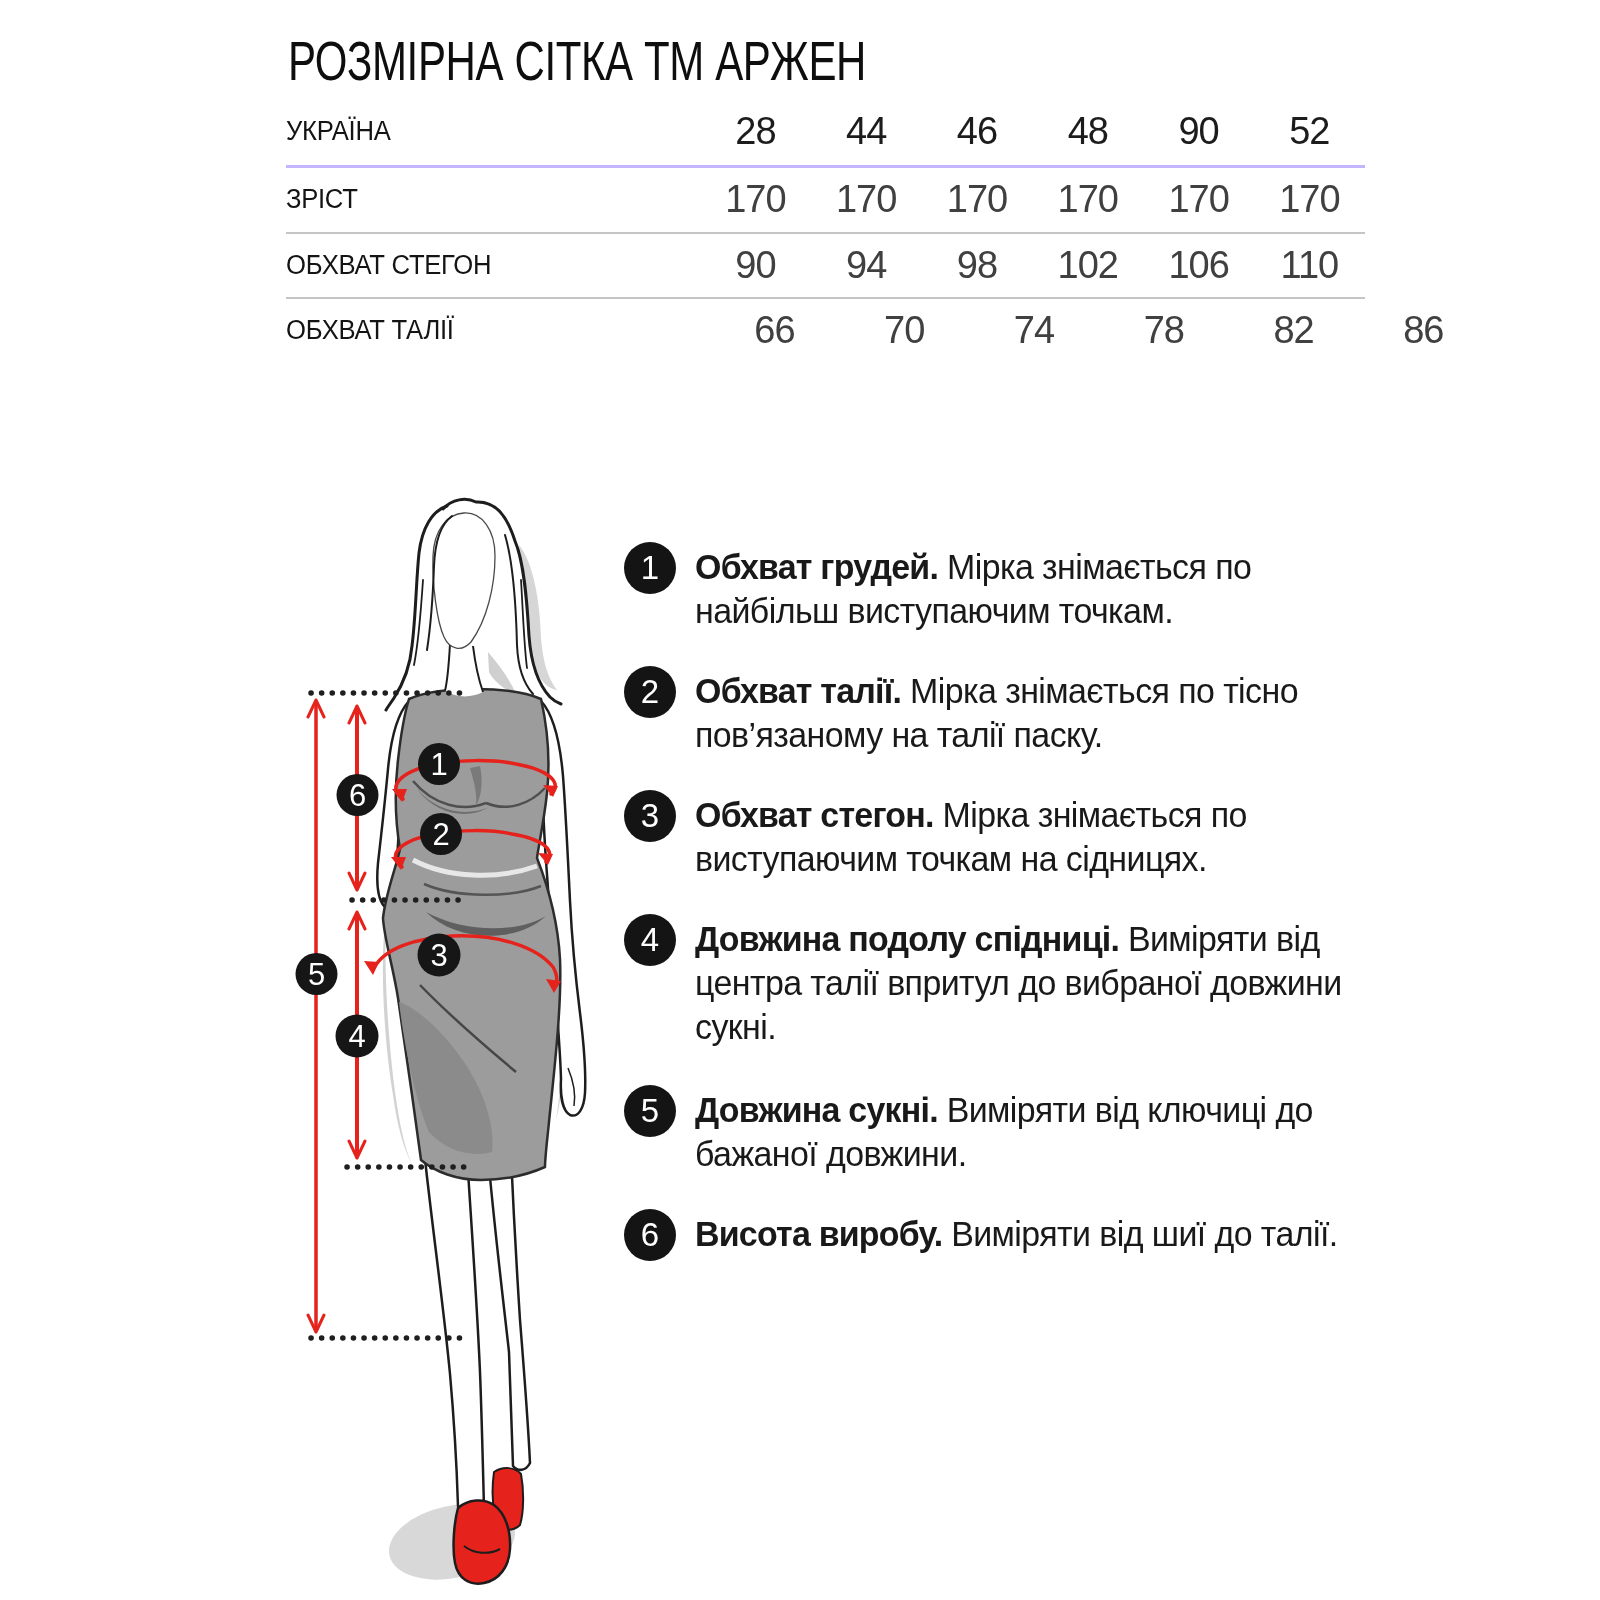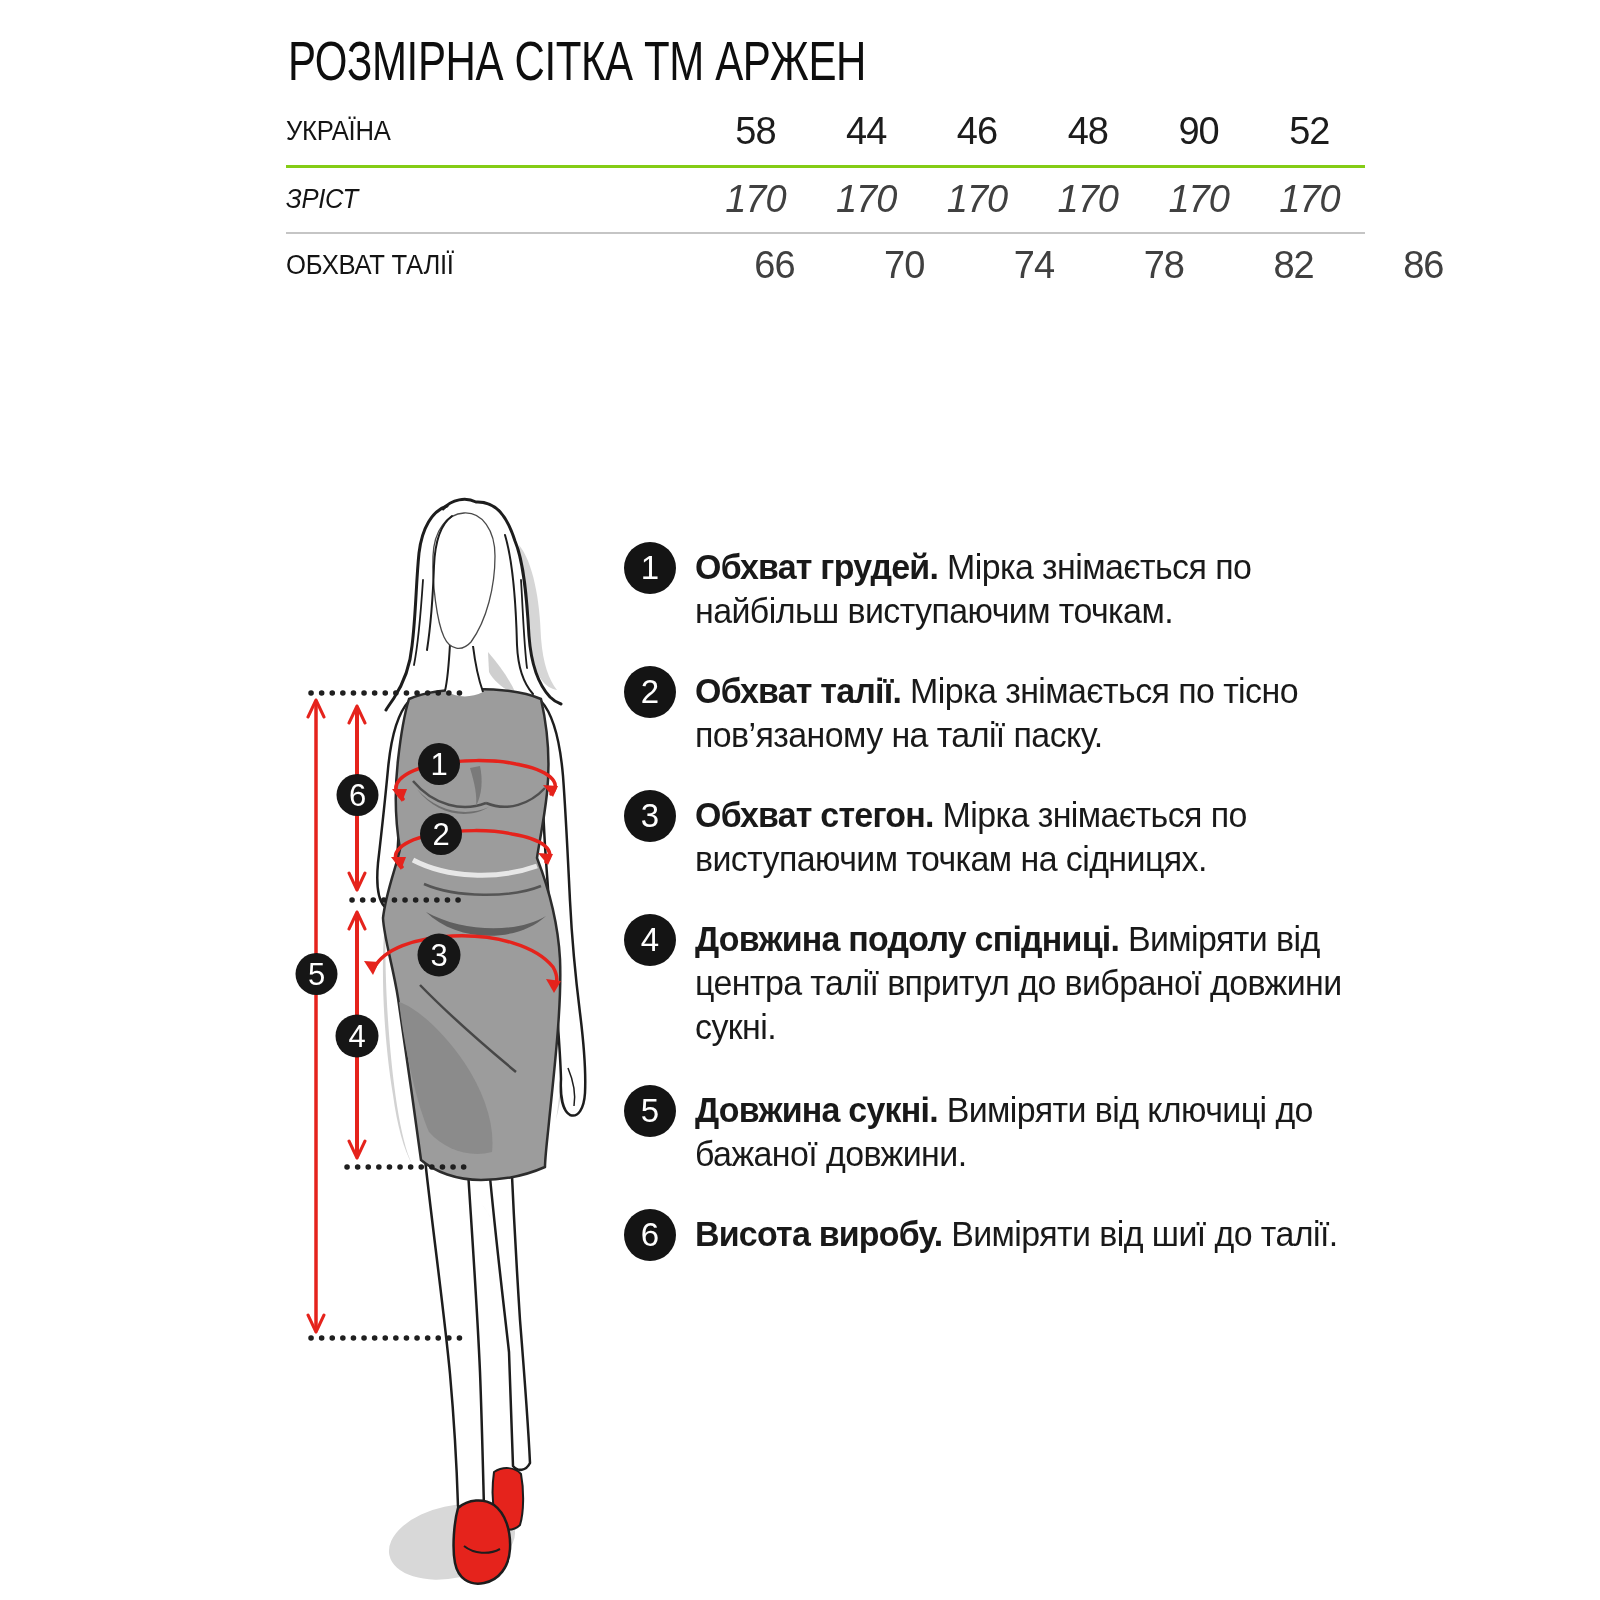--- a/index.html
+++ b/index.html
@@ -4,21 +4,21 @@
 <style>
   html,body{margin:0;padding:0;}
   body{width:1600px;height:1600px;background:#fff;position:relative;overflow:hidden;
        font-family:"Liberation Sans","DejaVu Sans",sans-serif;color:#1a1a1a;}
   .page-title{position:absolute;left:288px;top:30px;margin:0;font-size:56px;font-weight:400;
        color:#0e0e0e;white-space:nowrap;transform:scaleX(.75);transform-origin:left center;
        letter-spacing:-.5px;line-height:62px;}
   
   .size-table{position:absolute;left:286px;top:98px;width:1079px;}
   .trow{display:grid;grid-template-columns:414px repeat(6,110.8px);align-items:center;}
-  .trow.sep-dark{border-top:3px solid #84cc16;font-style:italic;}
+  .trow.sep-dark{border-top:3px solid #c4b5fd;}
   .trow.sep-light{border-top:2px solid #c5c5c5;}
   .tlabel{font-size:27px;letter-spacing:-.3px;color:#141414;transform:scaleX(.95);
        transform-origin:left center;white-space:nowrap;}
   .tcell{text-align:center;font-size:38px;letter-spacing:-1px;}
   .val-gray .tcell{color:#404040;}
   .val-black .tcell{color:#1c1c1c;}
   .size-circle{display:inline-flex;align-items:center;justify-content:center;
        width:54px;height:54px;border:3.5px solid #1b1b1b;border-radius:50%;
        color:#e8231e;font-size:27px;letter-spacing:-1.5px;white-space:nowrap;overflow:visible;}
   
@@ -34,35 +34,44 @@
   .figure-svg{position:absolute;left:280px;top:490px;}
 </style>
 </head>
 <body>
 
 <h1 class="page-title">РОЗМІРНА СІТКА ТМ АРЖЕН</h1>
 
 <div class="size-table">
     <div class="trow val-black" style="height: 67px;">
       <div class="tlabel">УКРАЇНА</div>
-      <div class="tcell">58</div>
+      <div class="tcell">28</div>
       <div class="tcell">44</div>
       <div class="tcell">46</div>
       <div class="tcell">48</div>
       <div class="tcell">90</div>
       <div class="tcell">52</div>
     </div>
     <div class="trow val-gray sep-dark" style="height: 63.5px;">
       <div class="tlabel">ЗРІСТ</div>
       <div class="tcell">170</div>
       <div class="tcell">170</div>
       <div class="tcell">170</div>
       <div class="tcell">170</div>
       <div class="tcell">170</div>
       <div class="tcell">170</div>
+    </div>
+    <div class="trow val-gray sep-light" style="height: 63.5px;">
+      <div class="tlabel">ОБХВАТ СТЕГОН</div>
+      <div class="tcell">90</div>
+      <div class="tcell">94</div>
+      <div class="tcell">98</div>
+      <div class="tcell">102</div>
+      <div class="tcell">106</div>
+      <div class="tcell">110</div>
     </div>
     <div class="trow val-gray sep-light" style="height: 63.5px; gap: 19px;">
       <div class="tlabel">ОБХВАТ ТАЛІЇ</div>
       <div class="tcell">66</div>
       <div class="tcell">70</div>
       <div class="tcell">74</div>
       <div class="tcell">78</div>
       <div class="tcell">82</div>
       <div class="tcell">86</div>
     </div>

